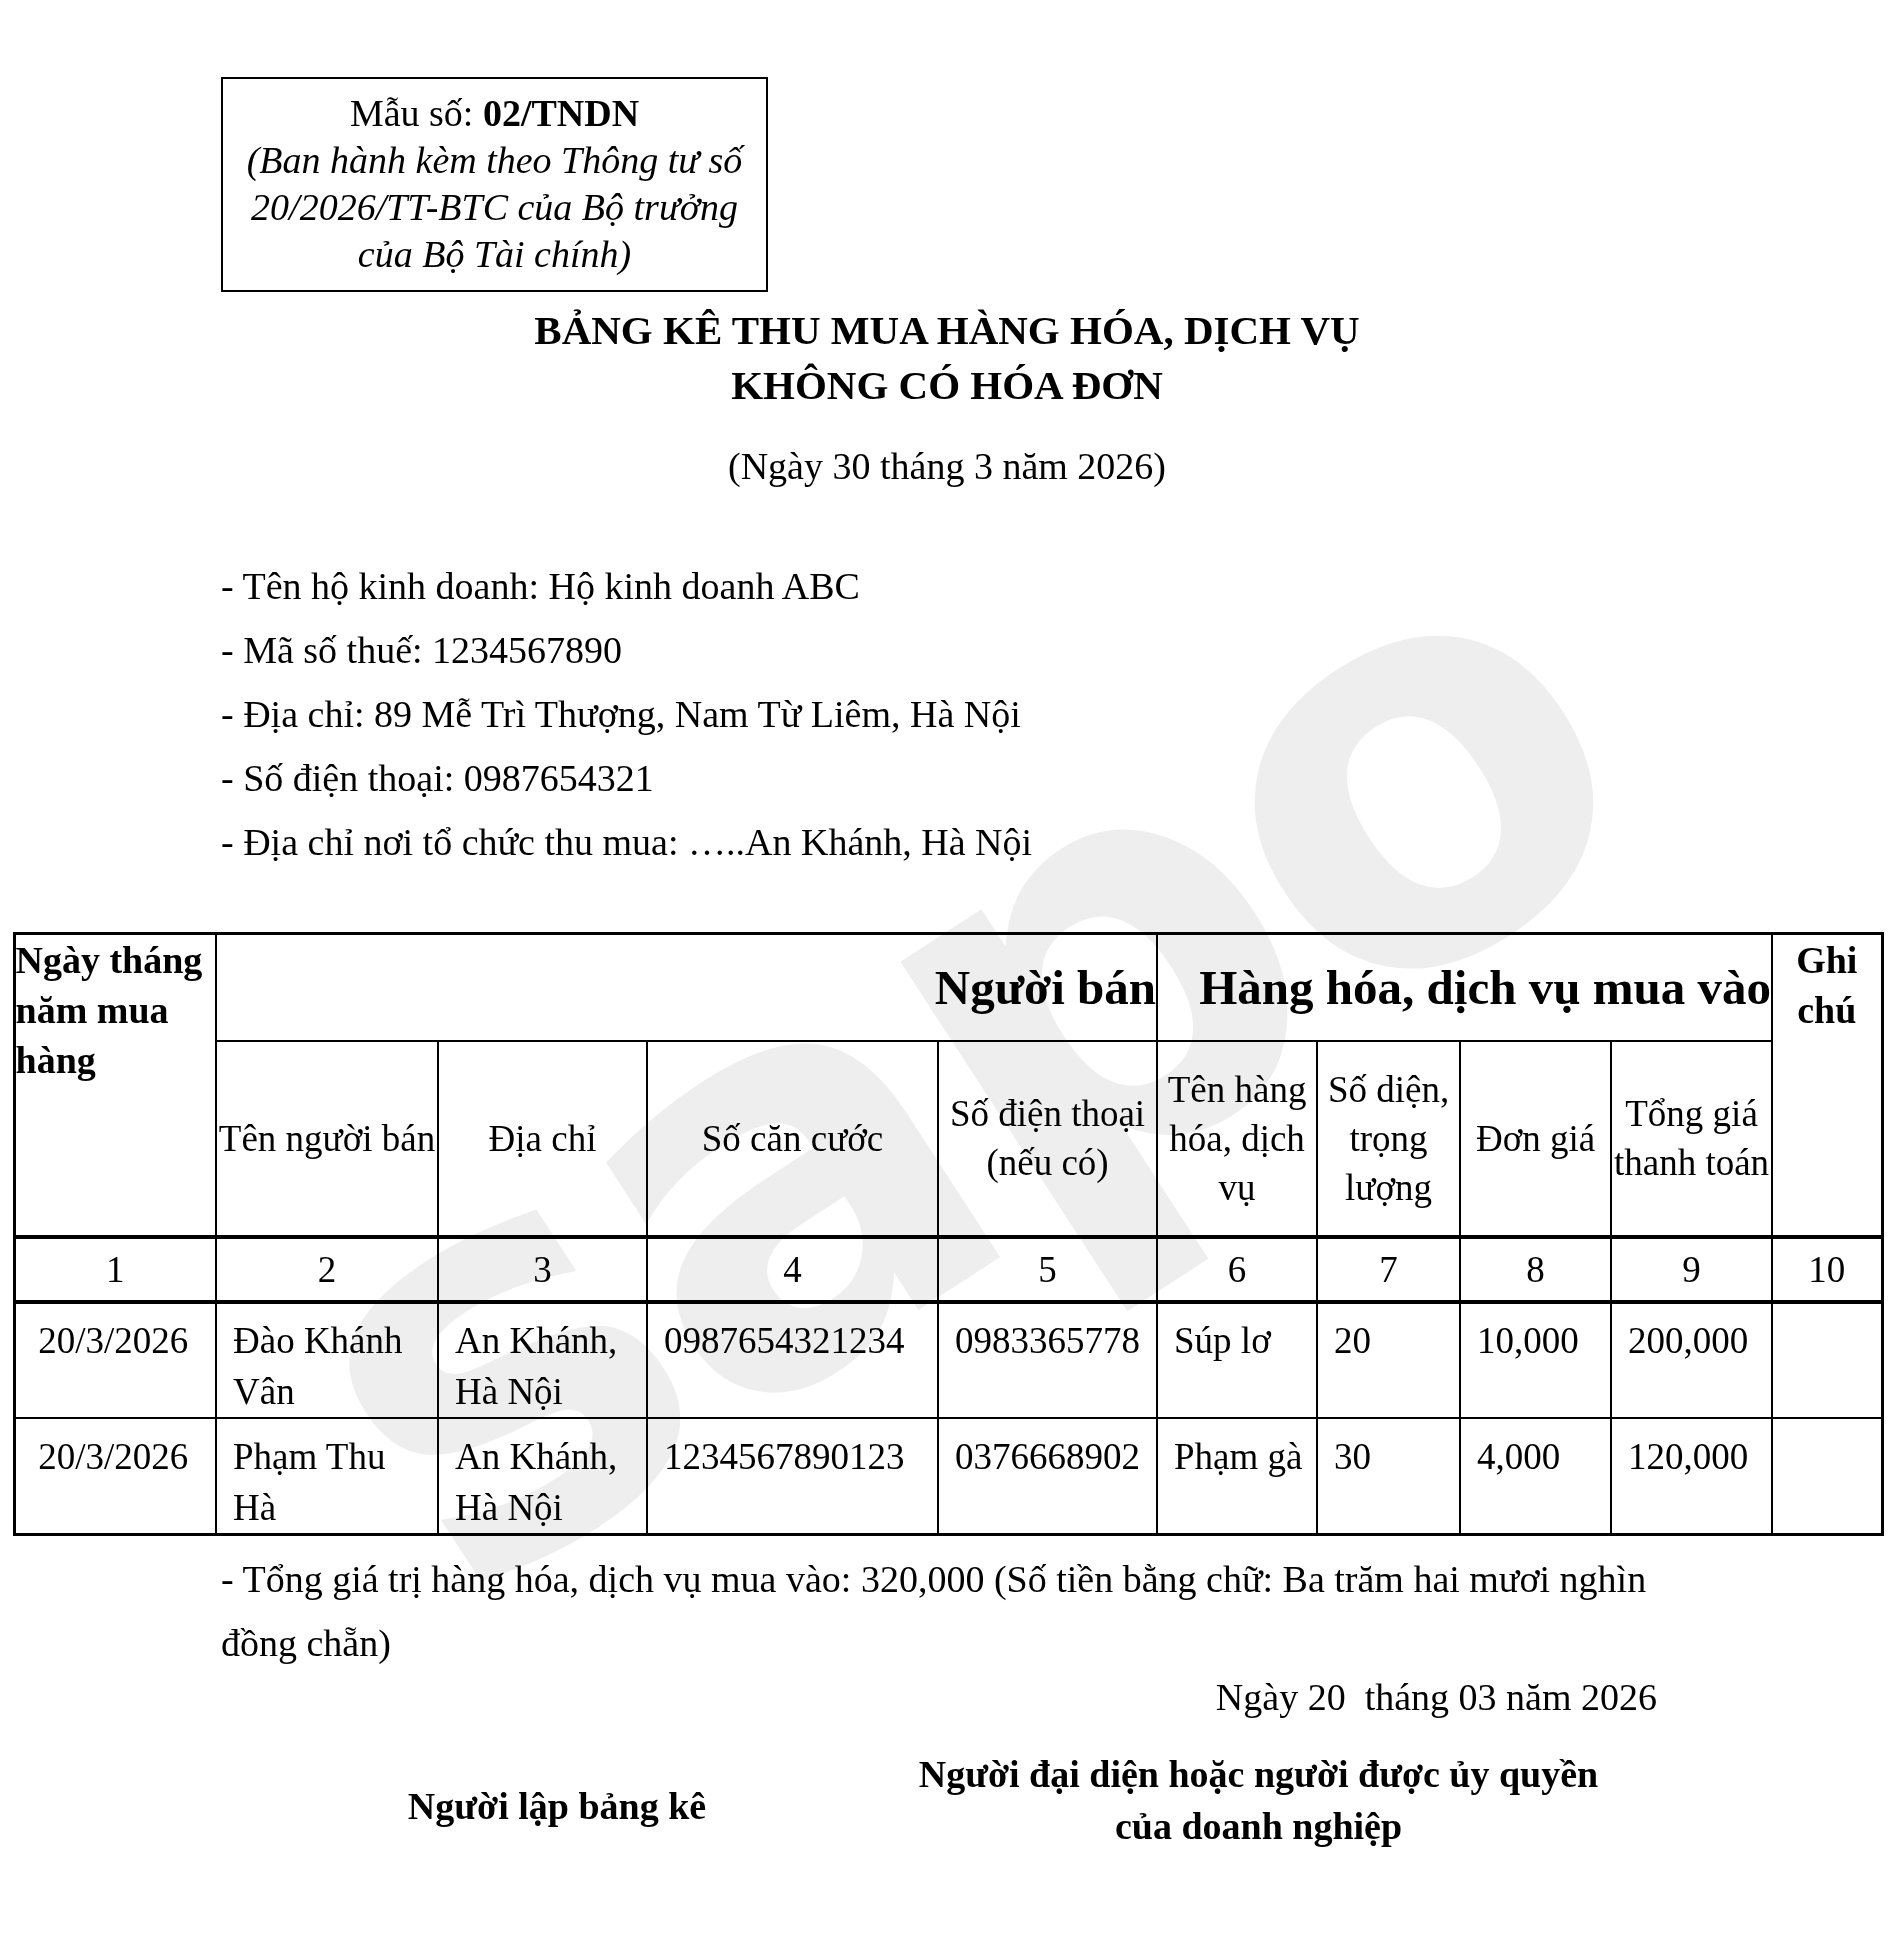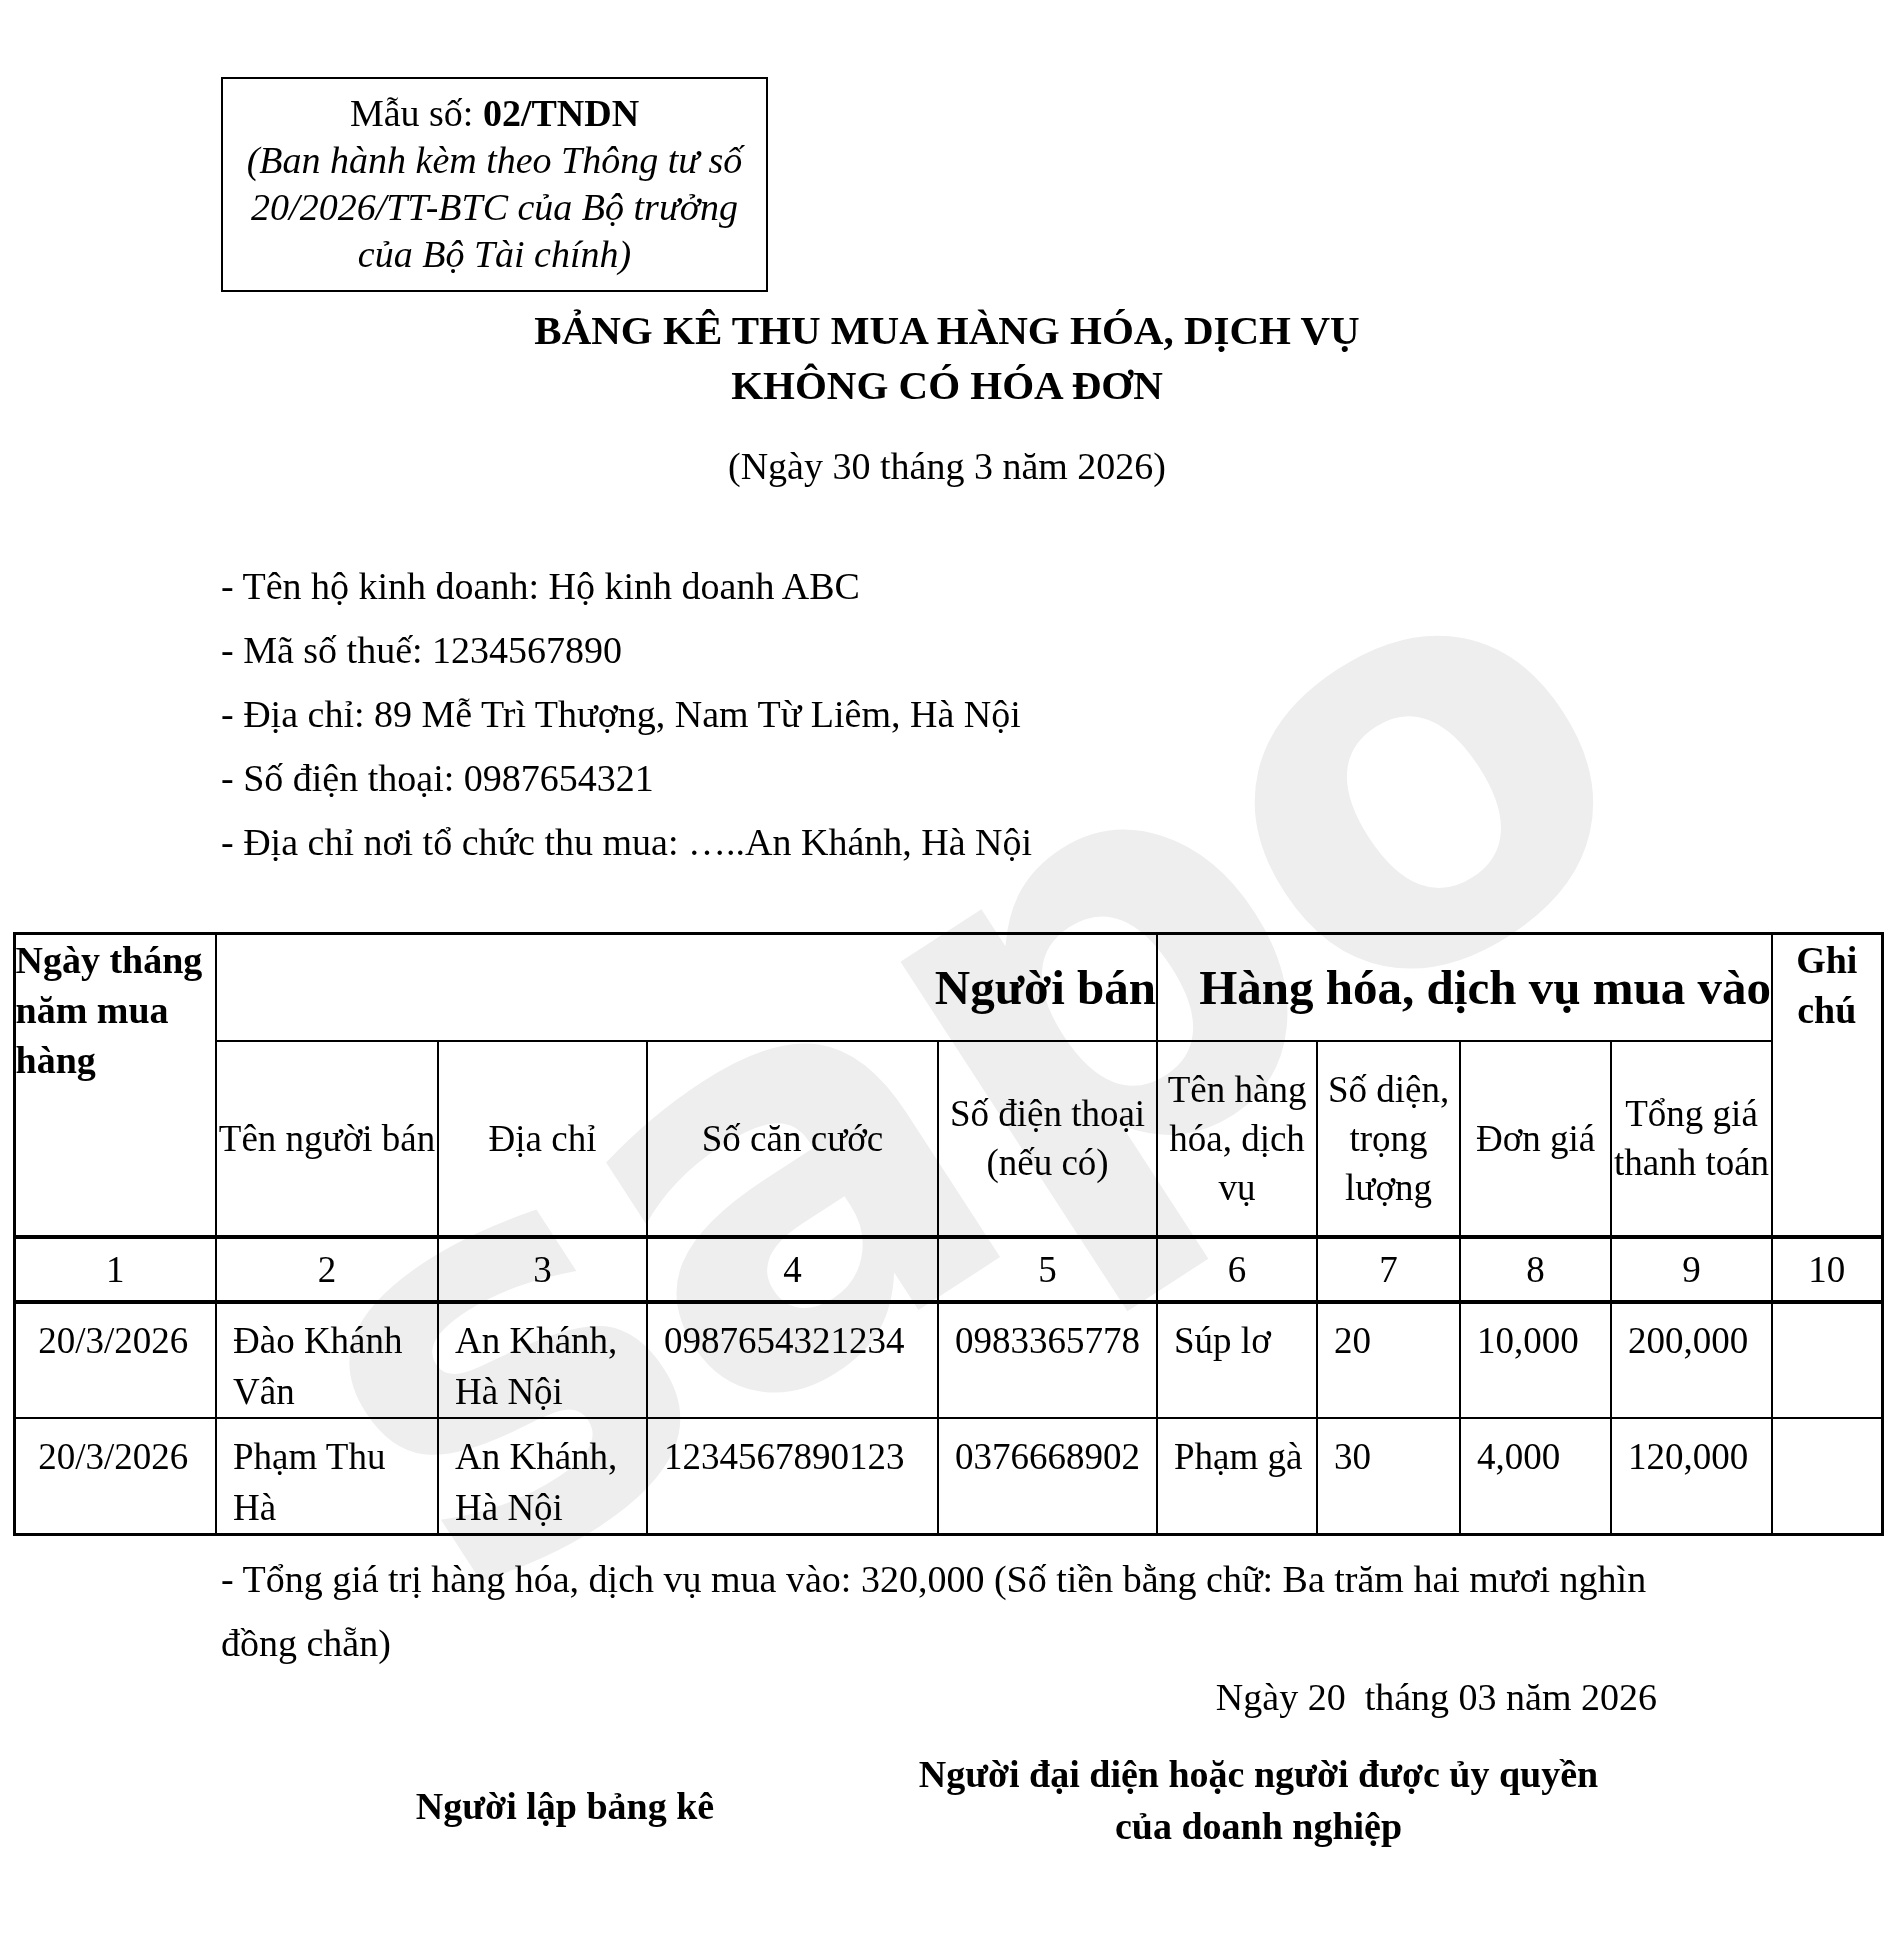--- a/index.html
+++ b/index.html
@@ -52,21 +52,21 @@
   .th-sub   { text-align:center; vertical-align:middle; line-height:49px; padding:0 9px; }
   .r-num td { text-align:center; vertical-align:middle; line-height:39px;
               border-top:4.5px solid #000; border-bottom:4.5px solid #000; }
   .r-data1 td, .r-data2 td { vertical-align:top; padding:11.6px 10.7px 0 16px; line-height:51px; }
   .r-data1 td.c1, .r-data2 td.c1 { text-align:center; padding-left:0; padding-right:4px;margin-left:32px; }
 
   .summary { position:absolute; left:221px; top:1547px; width:1479px;
     font-size:38px; line-height:64px; }
   .f-date { position:absolute; left:873px; top:1675px; width:784px; text-align:right;
     font-size:38px; white-space:pre; }
-  .sign-left { position:absolute; left:271px; top:1784px; width:588px; text-align:center;
+  .sign-left { position:absolute; left:263px; top:1784px; width:588px; text-align:center;
     font-weight:bold; font-size:38px; }
   .sign-right { position:absolute; left:902px; top:1748px; width:713px; text-align:center;
     font-weight:bold; font-size:38px; line-height:52px; }
 </style>
 </head>
 <body>
 
 <div class="page">
 
   <div class="watermark" style="color: rgb(238, 238, 238);">sapo</div>

